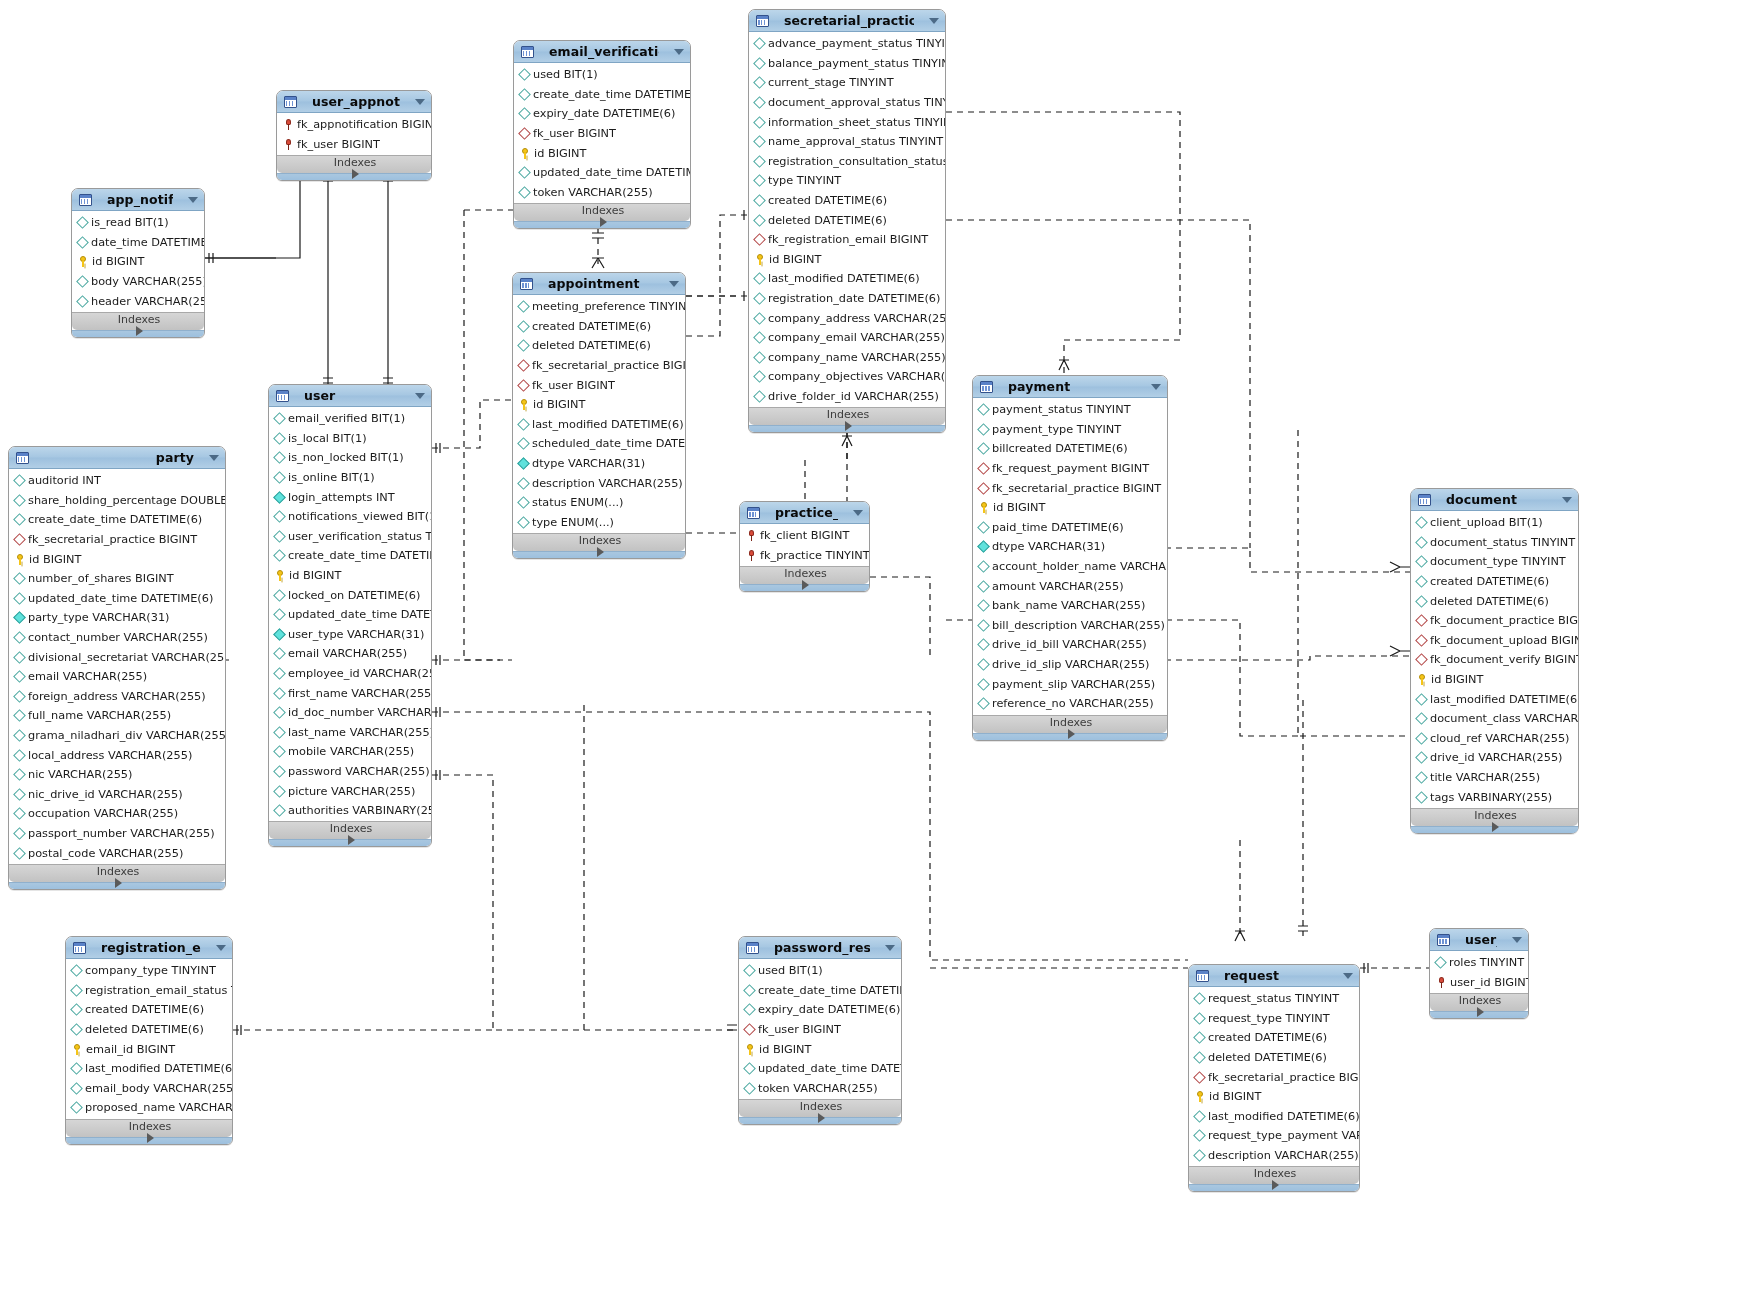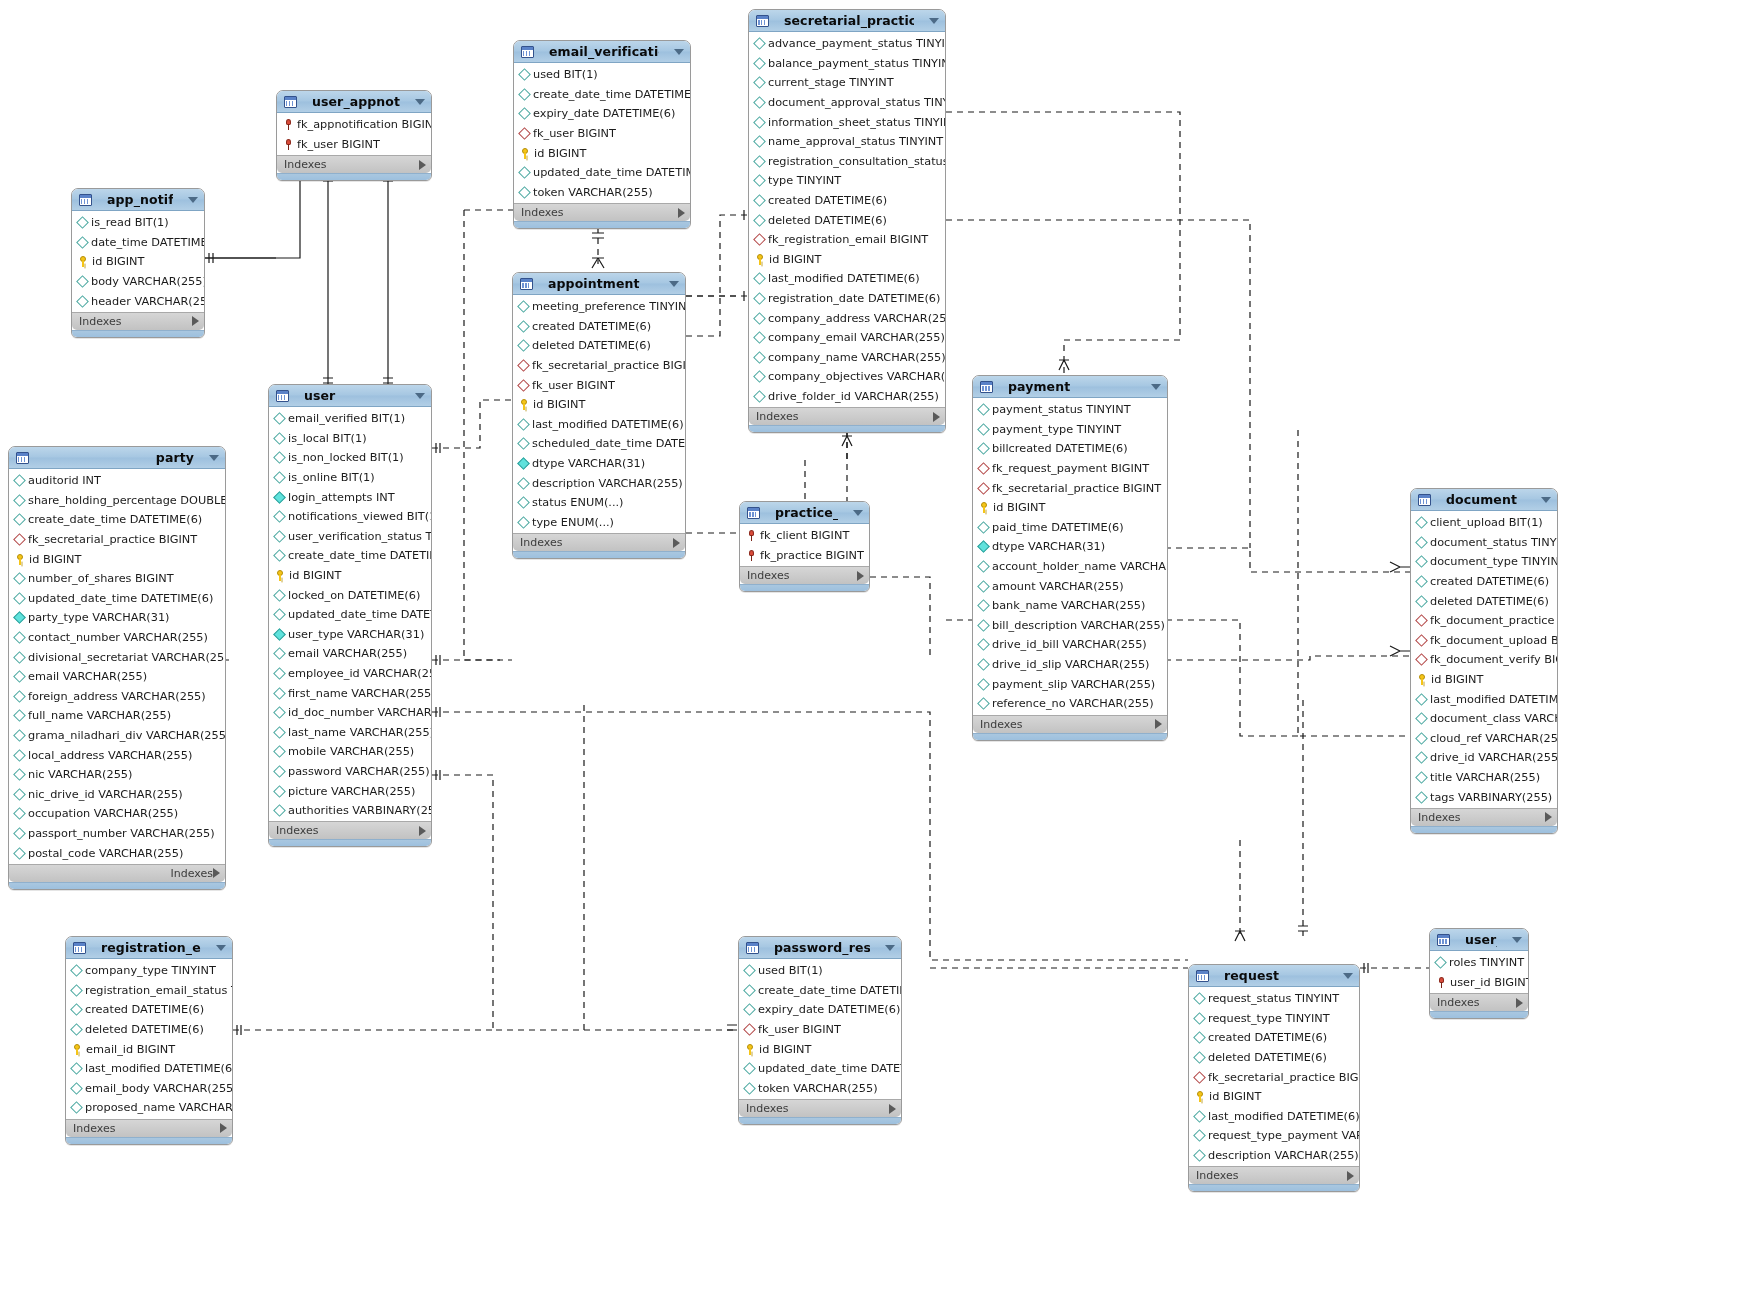--- a/index.html
+++ b/index.html
@@ -33,21 +33,21 @@
   .key:before{content:"";position:absolute;left:2px;top:0;width:6px;height:6px;border-radius:50%;
        background:#f5c518;border:1px solid #b58e08;box-sizing:border-box;}
   .key:after{content:"";position:absolute;left:4px;top:5px;width:2.4px;height:6px;background:#f5c518;
        box-shadow:2px 2px 0 -0.6px #b58e08;}
   .pin{width:10px;height:11px;flex:0 0 auto;position:relative;}
   .pin:before{content:"";position:absolute;left:2.5px;top:0;width:5px;height:6px;border-radius:50% 50% 30% 30%;
        background:#d94b3a;border:1px solid #8e2b1e;box-sizing:border-box;}
   .pin:after{content:"";position:absolute;left:4.6px;top:5px;width:1.4px;height:6px;background:#7a2418;}
   .idx{display:flex;align-items:center;height:17px;padding:0 5px 0 7px;font-size:11px;color:#3c3c3c;
        background:linear-gradient(to bottom,#d6d6d6,#c2c2c2);border-top:1px solid #a9a9a9;
-       border-radius:0 0 5px 5px;}
+       border-radius:0 0 5px 5px;flex-direction:column;}
   .idx .ilbl{flex:1;}
   .idx .iarrow{width:0;height:0;border-top:5px solid transparent;border-bottom:5px solid transparent;
        border-left:7px solid #5a5a5a;}
   .ftr{height:6px;border-radius:0 0 5px 5px;
        background:linear-gradient(to bottom,#a9c7e0,#9dc0de);border-top:1px solid #8fb0cd;}
 </style>
 </head>
 <body>
 
 <div id="canvas">
@@ -586,21 +586,21 @@
           <span class="tname">practice_owner</span>
           <span class="caret"></span>
         </div>
         <div class="cols">
           <div class="col">
             <span class="pin"></span>
             <span>fk_client BIGINT</span>
           </div>
           <div class="col">
             <span class="pin"></span>
-            <span>fk_practice BIGINT</span>
+            <span>fk_practice TINYINT</span>
           </div>
         </div>
         <div class="idx">
           <span class="ilbl">Indexes</span>
           <span class="iarrow"></span>
         </div>
         <div class="ftr"></div>
       </div>
       <div class="tbl" style="left: 972px; top: 375px; width: 196px;">
         <div class="hdr">
@@ -673,21 +673,21 @@
             <span class="d norm"></span>
             <span>reference_no VARCHAR(255)</span>
           </div>
         </div>
         <div class="idx">
           <span class="ilbl">Indexes</span>
           <span class="iarrow"></span>
         </div>
         <div class="ftr"></div>
       </div>
-      <div class="tbl" style="left: 1410px; top: 488px; width: 148px;">
+      <div class="tbl" style="left: 1410px; top: 488px; width: 169px; border-radius: 8px;">
         <div class="hdr">
           <span class="tico"></span>
           <span class="tname">document</span>
           <span class="caret"></span>
         </div>
         <div class="cols">
           <div class="col">
             <span class="d norm"></span>
             <span>client_upload BIT(1)</span>
           </div>

